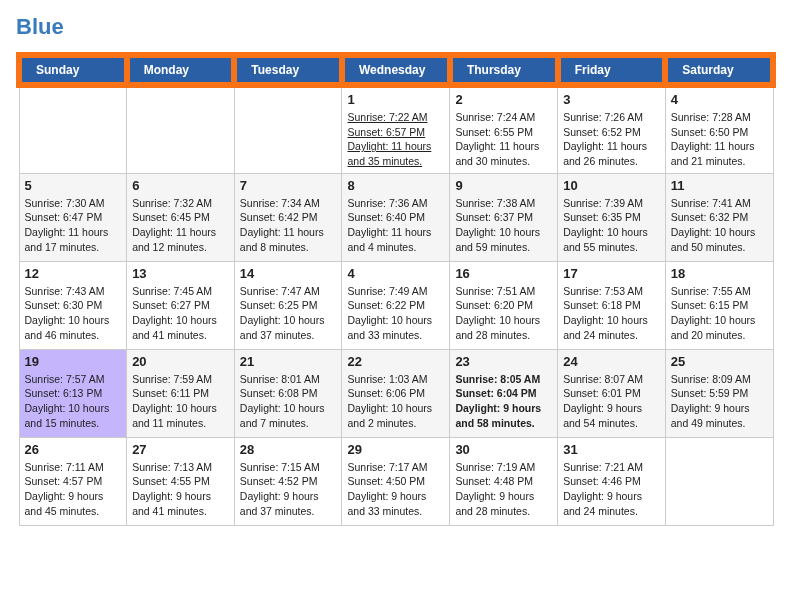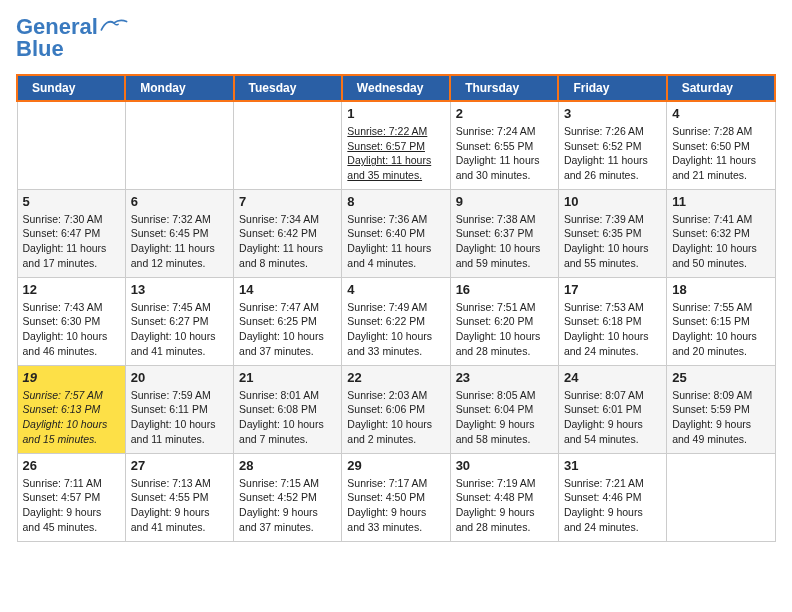--- a/index.html
+++ b/index.html
@@ -49,21 +49,21 @@
       border-collapse: collapse;
       font-size: 11px;
     }
     .calendar th {
       background: #2a5fa5;
       color: #fff;
       text-align: left;
       padding: 5px 14px;
       font-size: 12px;
       font-weight: bold;
-      border: 2px solid #f97316;
+      border: 6px solid #f97316;
     }
     .calendar td {
       border: 1px solid #ccc;
       vertical-align: top;
       padding: 4px 5px;
       width: 108px;
       height: 88px;
       color: #222;
       background: #fff;
     }
@@ -81,29 +81,20 @@
       line-height: 1.4;
       color: #222;
     }
     .empty { background: #fff !important; }
   </style>
 </head>
 <body>
 
 <div class="header">
   <div class="logo">
-    <div style="display:flex;align-items:center;">
-      <span class="logo-text">
-        <span>General</span>
-      </span>
-      <svg class="logo-bird" viewBox="0 0 40 22" style="margin-left:2px;margin-top:-4px;">
-        <path d="M2 18 Q10 2 20 8 Q28 2 38 6" stroke="#3a7abf" stroke-width="2.5" fill="none" stroke-linecap="round"></path>
-        <path d="M20 8 Q22 12 26 10" stroke="#3a7abf" stroke-width="2" fill="none" stroke-linecap="round"></path>
-      </svg>
-    </div>
     <div style="margin-top:-2px;">
       <span style="font-size:22px;font-weight:bold;color:#3a7abf;">Blue</span>
     </div>
   </div>
   <div class="title-block">
     <div class="month-title"></div>
     <div class="subtitle"></div>
   </div>
 </div>
 
@@ -249,21 +240,21 @@
         </td>
         <td>
           <span class="day-num">18</span>
           <div class="day-info" style="white-space: pre-line;">Sunrise: 7:55 AM
 Sunset: 6:15 PM
 Daylight: 10 hours
 and 20 minutes.</div>
         </td>
       </tr>
       <tr>
-        <td style="background: #fde047; font-style: italic;">
+        <td style="background: #c4b5fd;">
           <span class="day-num">19</span>
           <div class="day-info" style="white-space: pre-line;">Sunrise: 7:57 AM
 Sunset: 6:13 PM
 Daylight: 10 hours
 and 15 minutes.</div>
         </td>
         <td style="background: rgb(245, 245, 245);">
           <span class="day-num">20</span>
           <div class="day-info" style="white-space: pre-line;">Sunrise: 7:59 AM
 Sunset: 6:11 PM
@@ -272,28 +263,28 @@
         </td>
         <td style="background: rgb(245, 245, 245);">
           <span class="day-num">21</span>
           <div class="day-info" style="white-space: pre-line;">Sunrise: 8:01 AM
 Sunset: 6:08 PM
 Daylight: 10 hours
 and 7 minutes.</div>
         </td>
         <td style="background: rgb(245, 245, 245);">
           <span class="day-num">22</span>
-          <div class="day-info" style="white-space: pre-line;">Sunrise: 2:03 AM
+          <div class="day-info" style="white-space: pre-line;">Sunrise: 1:03 AM
 Sunset: 6:06 PM
 Daylight: 10 hours
 and 2 minutes.</div>
         </td>
         <td style="background: rgb(245, 245, 245);">
           <span class="day-num">23</span>
-          <div class="day-info" style="white-space: pre-line;">Sunrise: 8:05 AM
+          <div class="day-info" style="white-space: pre-line; font-weight: bold;">Sunrise: 8:05 AM
 Sunset: 6:04 PM
 Daylight: 9 hours
 and 58 minutes.</div>
         </td>
         <td style="background: rgb(245, 245, 245);">
           <span class="day-num">24</span>
           <div class="day-info" style="white-space: pre-line;">Sunrise: 8:07 AM
 Sunset: 6:01 PM
 Daylight: 9 hours
 and 54 minutes.</div>

